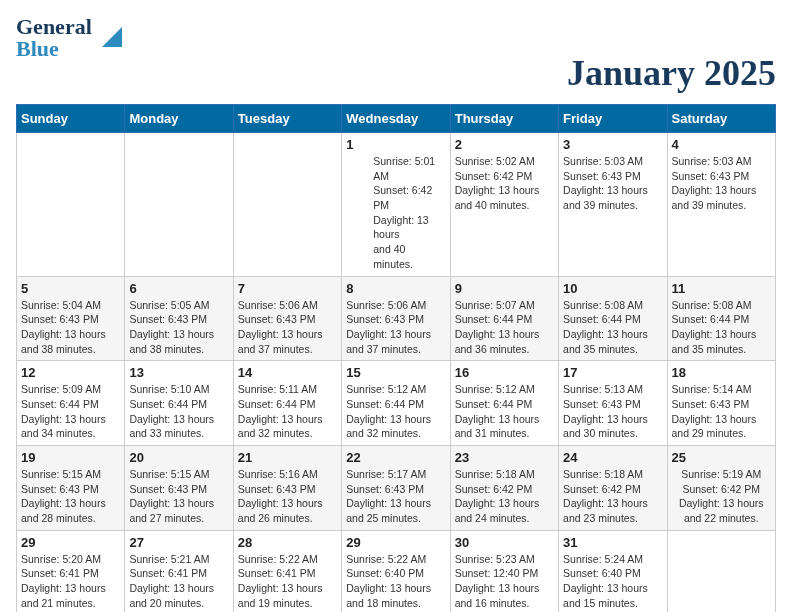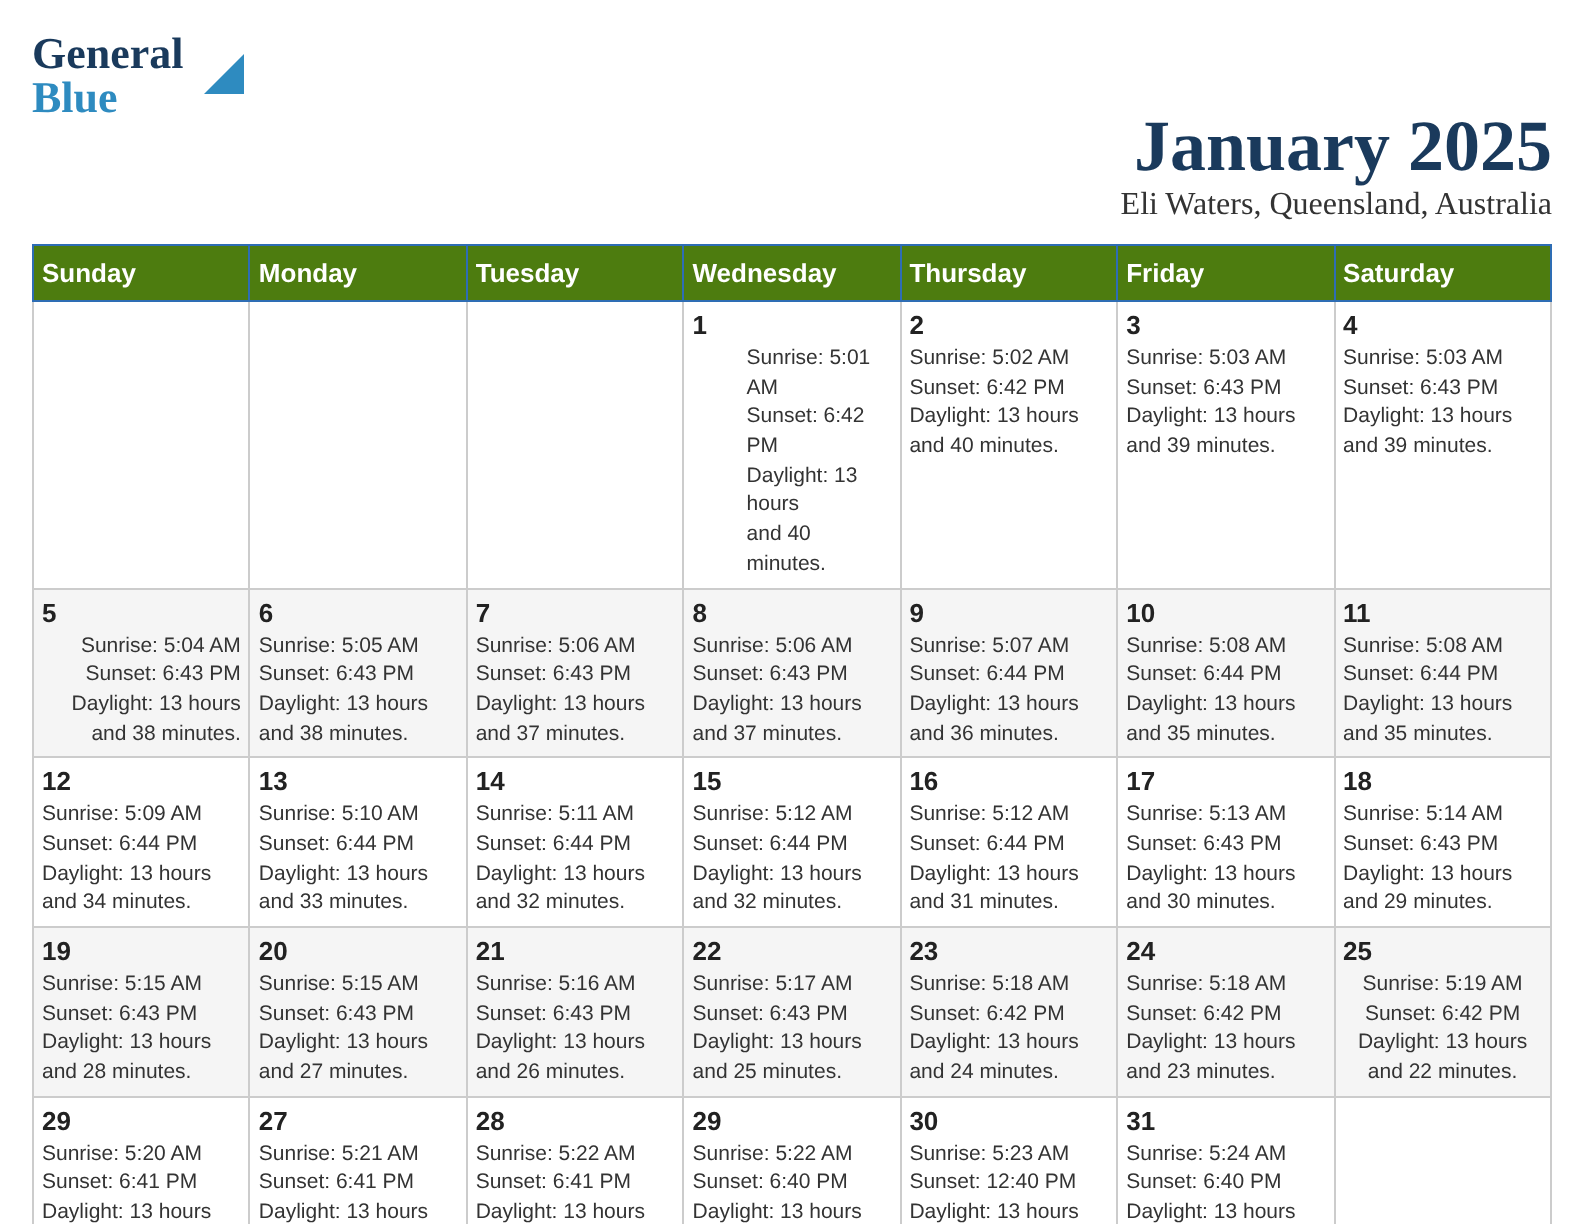--- a/index.html
+++ b/index.html
@@ -41,21 +41,21 @@
     .location-title {
       font-size: 16px;
       color: #333;
     }
     table {
       width: 100%;
       border-collapse: collapse;
       font-size: 11px;
     }
     thead tr th {
-      background: #4d7c0f;
+      background: #0369a1;
       color: #fff;
       padding: 6px 4px;
       text-align: left;
       font-size: 13px;
       font-weight: bold;
       border: 1px solid #2e6db4;
     }
     tbody tr td {
       border: 1px solid #ccc;
       vertical-align: top;
@@ -90,21 +90,20 @@
   <div class="logo">
     <div style="display:flex; align-items:center;">
       <span class="logo-text">General<br><span>Blue</span></span>
       <svg width="30" height="30" viewBox="0 0 30 30" style="margin-left:2px; margin-top:-8px;">
         <polygon points="8,28 28,8 28,28" fill="#2e8bc0"></polygon>
       </svg>
     </div>
   </div>
   <div class="title-area">
     <div class="month-title">January 2025</div>
-    <div class="location-title">Eli Waters, Queensland, Australia</div>
   </div>
 </div>
 
 <table>
   <thead>
     <tr id="header-row">
         <th>Sunday</th>
         <th>Monday</th>
         <th>Tuesday</th>
         <th>Wednesday</th>
@@ -143,21 +142,21 @@
           <span class="day-num">4</span>
           <div class="day-info" style="white-space: pre-line;">Sunrise: 5:03 AM
 Sunset: 6:43 PM
 Daylight: 13 hours
 and 39 minutes.</div>
         </td>
       </tr>
       <tr>
         <td>
           <span class="day-num">5</span>
-          <div class="day-info" style="white-space: pre-line; text-align: right;">Sunrise: 5:04 AM
+          <div class="day-info" style="white-space: pre-line;">Sunrise: 5:04 AM
 Sunset: 6:43 PM
 Daylight: 13 hours
 and 38 minutes.</div>
         </td>
         <td>
           <span class="day-num">6</span>
           <div class="day-info" style="white-space: pre-line;">Sunrise: 5:05 AM
 Sunset: 6:43 PM
 Daylight: 13 hours
 and 38 minutes.</div>

